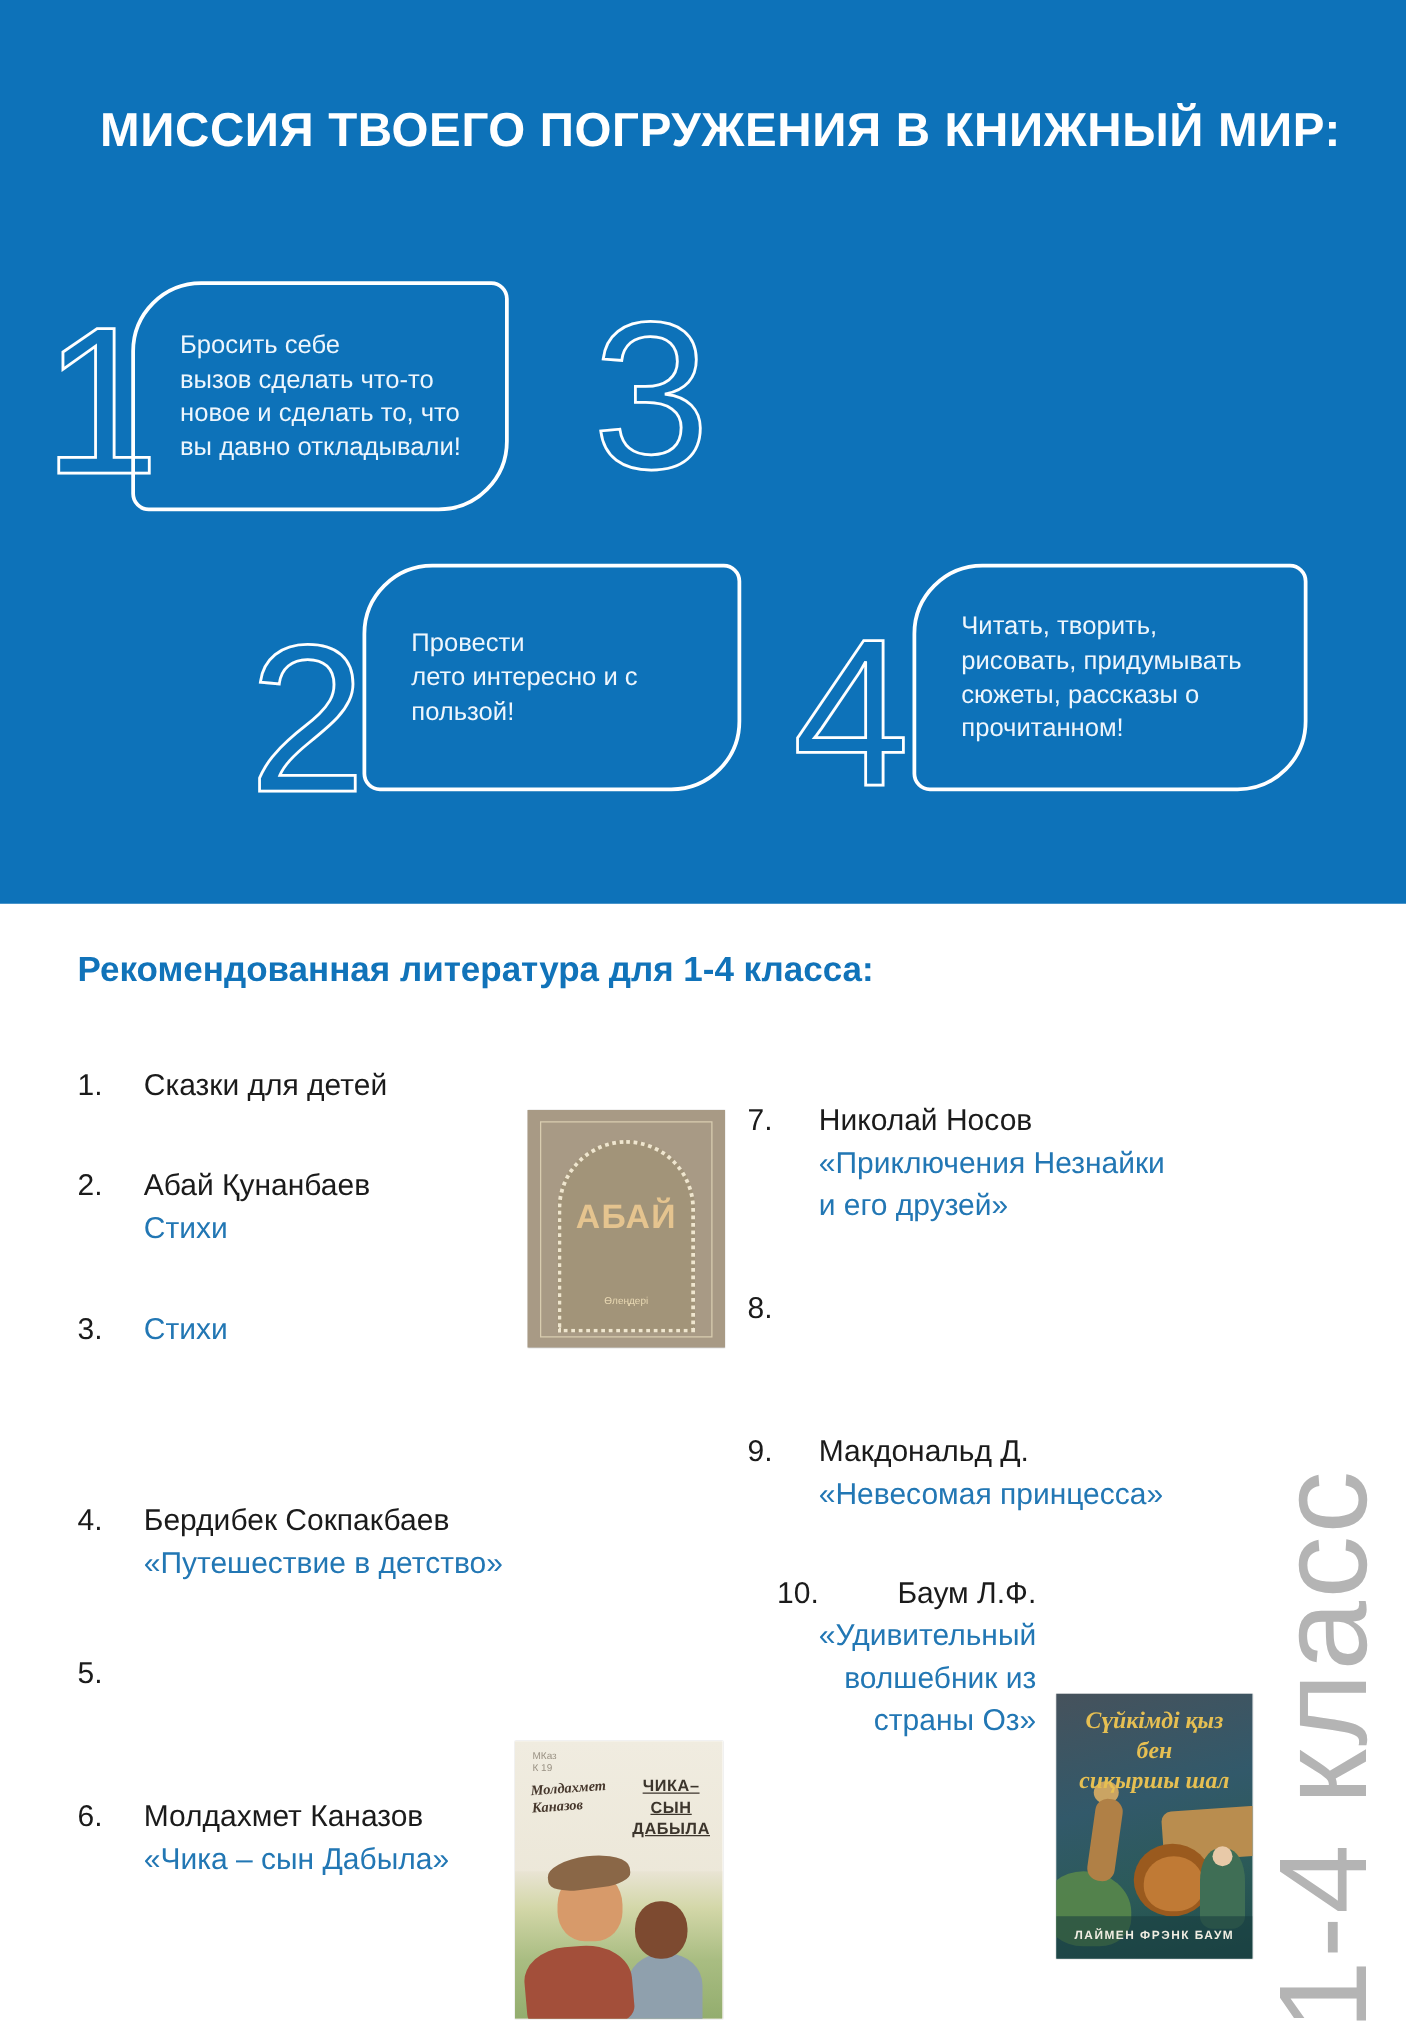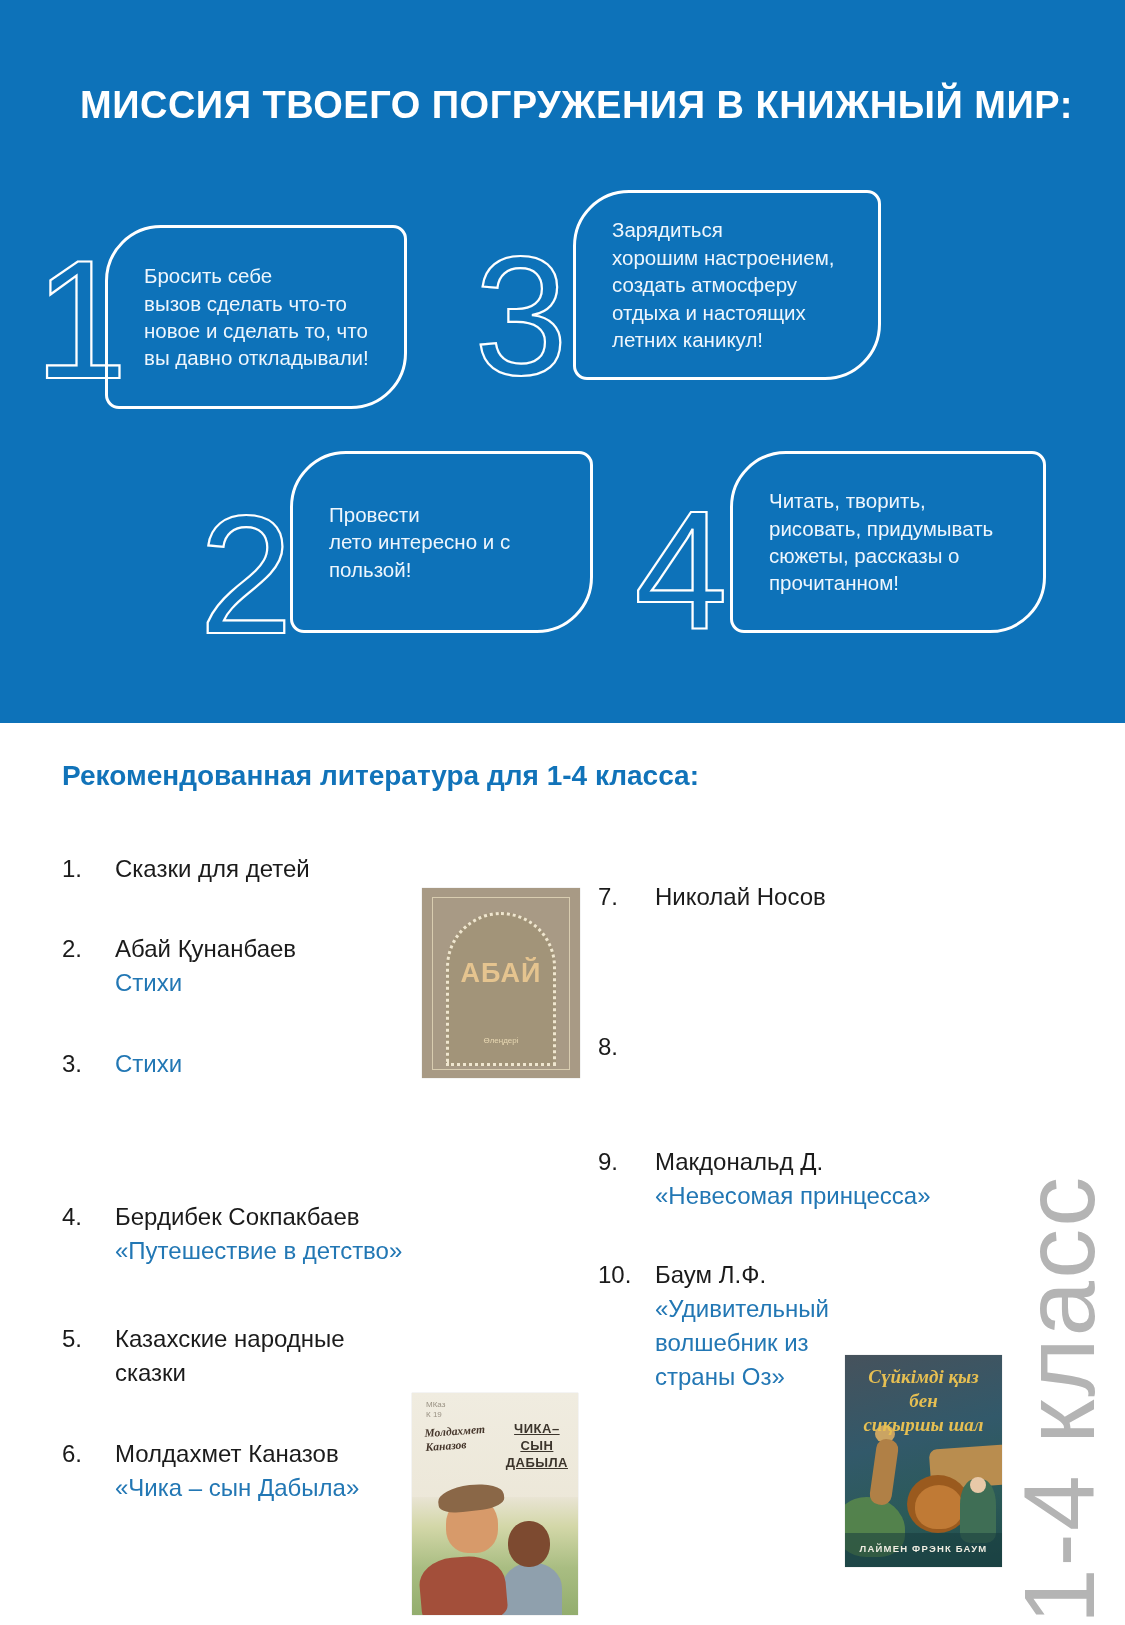--- a/index.html
+++ b/index.html
@@ -135,27 +135,20 @@
 
     <div class="num-big num-1">1</div>
     <div class="bubble bubble-1">
       <span class="preline">Бросить себе
 вызов сделать что-то
 новое и сделать то, что
 вы давно откладывали!</span>
     </div>
 
     <div class="num-big num-3">3</div>
-    <div class="bubble bubble-3">
-      <span class="preline">Зарядиться
-хорошим настроением,
-создать атмосферу
-отдыха и настоящих
-летних каникул!</span>
-    </div>
 
     <div class="num-big num-2">2</div>
     <div class="bubble bubble-2">
       <span class="preline">Провести
 лето интересно и с
 пользой!</span>
     </div>
 
     <div class="num-big num-4">4</div>
     <div class="bubble bubble-4">
@@ -190,51 +183,48 @@
   </div>
   <div class="row" style="left:62px; top:1200px;">
     <span class="num">4.</span>
     <div class="txt">
         <div class="black preline">Бердибек Сокпакбаев</div>
     <div class="blue preline">«Путешествие в детство»</div>
       </div>
   </div>
   <div class="row" style="left:62px; top:1322px;">
     <span class="num">5.</span>
-    <div class="txt">
-        <div class="black preline">Казахские народные
-сказки</div>
-    <div class="blue preline"></div>
-      </div>
   </div>
   <div class="row" style="left:62px; top:1437px;">
     <span class="num">6.</span>
     <div class="txt">
         <div class="black preline">Молдахмет Каназов</div>
     <div class="blue preline">«Чика – сын Дабыла»</div>
       </div>
   </div>
 
   <div class="row rcol" style="left:598px; top:880px;">
     <span class="num">7.</span>
     <div class="txt">
         <div class="black preline">Николай Носов</div>
+    <div class="blue preline">«Приключения Незнайки
+и его друзей»</div>
       </div>
   </div>
   <div class="row rcol" style="left:598px; top:1030px;">
     <span class="num">8.</span>
   </div>
   <div class="row rcol" style="left:598px; top:1145px;">
     <span class="num">9.</span>
     <div class="txt">
         <div class="black preline">Макдональд Д.</div>
     <div class="blue preline">«Невесомая принцесса»</div>
       </div>
   </div>
-  <div class="row rcol" style="left:598px; top:1258px;">
+  <div class="row rcol" style="left:598px; top:1258px;text-align:right;">
     <span class="num">10.</span>
     <div class="txt">
         <div class="black preline">Баум Л.Ф.</div>
     <div class="blue preline">«Удивительный
 волшебник из
 страны Оз»</div>
       </div>
   </div>
 
   <div class="cover abay">

